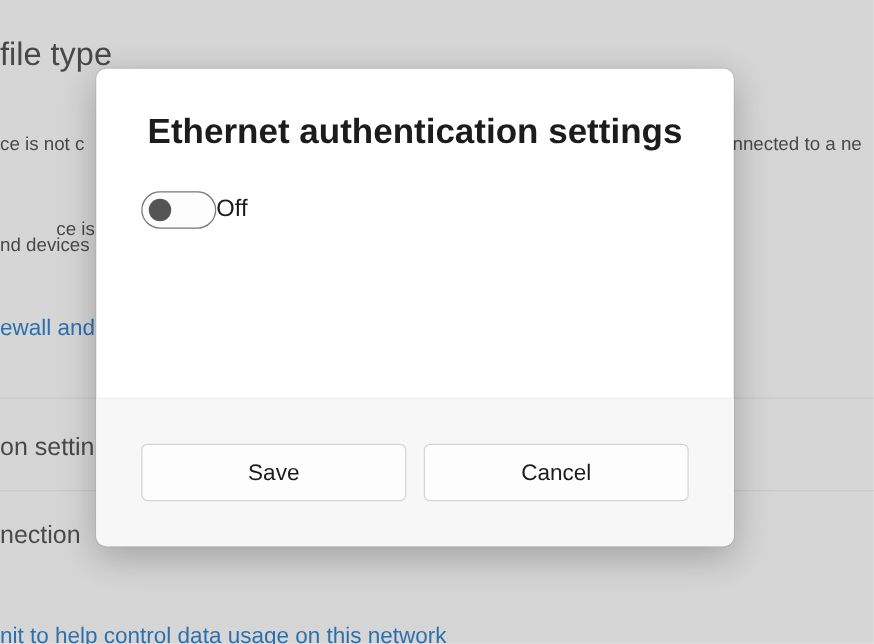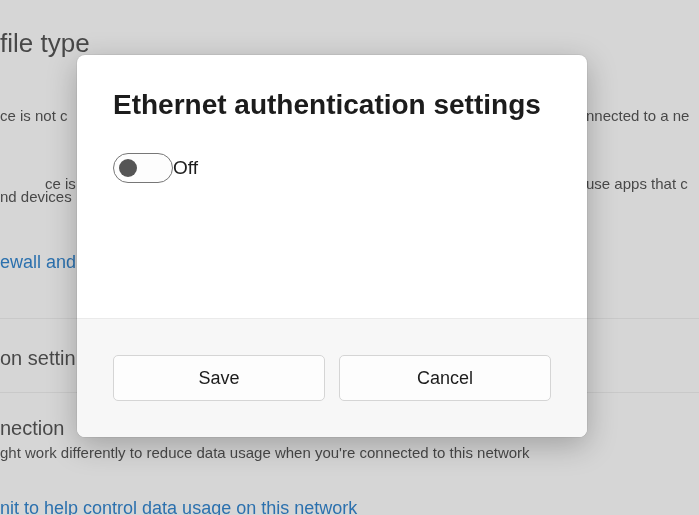--- a/index.html
+++ b/index.html
@@ -50,20 +50,21 @@
     height: 382px;
     background: #ffffff;
     border-radius: 8px;
     box-shadow: 0 8px 30px rgba(0,0,0,0.25), 0 0 0 1px rgba(0,0,0,0.05);
     display: flex;
     flex-direction: column;
   }
   .dialog-body {
     padding: 34px 36px 22px 36px;
     flex: 1;
+    text-align: center;
   }
   .dialog-title {
     font-size: 28px;
     font-weight: 600;
     color: #1c1c1c;
     margin-bottom: 32px;
   }
   .setting-label {
     font-size: 20px;
     color: #1c1c1c;
@@ -122,33 +123,31 @@
 </head>
 <body>
 
 <div class="backdrop">
   <div class="bg-text" style="left:0;top:8px;font-size:26px;margin-top:20px;">file type</div>
 
   <div class="bg-text" style="left:0;top:107px;">ce is not c</div>
   <div class="bg-text" style="left:586px;top:107px;">nnected to a ne</div>
 
   <div class="bg-text" style="left:0;top:175px;padding-left:45px;">ce is disco</div>
-  <div class="bg-text" style="left:586px;top:175px;">use apps that c</div>
   <div class="bg-text" style="left:0;top:188px;">nd devices</div>
 
   <div class="bg-text bg-link" style="left:0;top:252px;font-size:18px;">ewall and</div>
 
   <div class="bg-divider" style="top:318px;"></div>
 
   <div class="bg-text" style="left:0;top:347px;font-size:20px;">on settin</div>
 
   <div class="bg-divider" style="top:392px;"></div>
 
   <div class="bg-text" style="left:0;top:417px;font-size:20px;">nection</div>
-  <div class="bg-text" style="left:0;top:444px;">ght work differently to reduce data usage when you're connected to this network</div>
   <div class="bg-text bg-link" style="left:0;top:498px;font-size:18px;">nit to help control data usage on this network</div>
 </div>
 
 <div class="dim-overlay"></div>
 
 <div class="dialog">
   <div class="dialog-body">
     <div class="dialog-title">Ethernet authentication settings</div>
     <div class="toggle-row">
       <div class="toggle">

